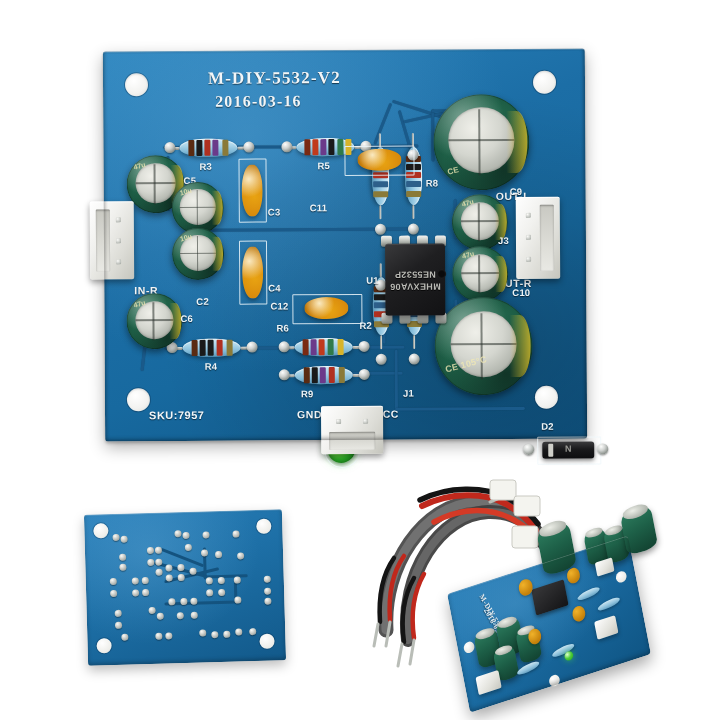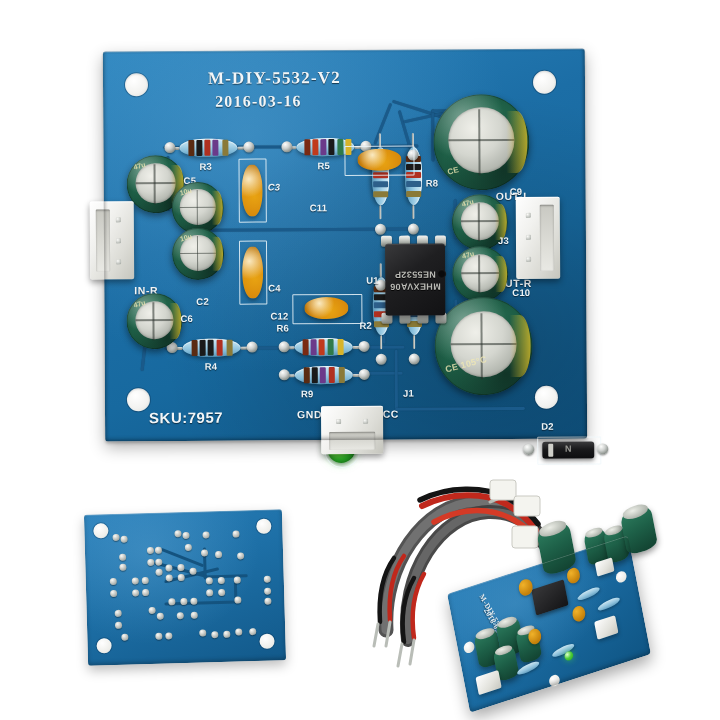--- a/index.html
+++ b/index.html
@@ -25,21 +25,21 @@
     pointer-events:none;
   } 
 
   
   .silk{position:absolute;color:#f2f6f8;text-shadow:0 1px 1px rgba(0,0,0,.55);
         font-family:"Liberation Serif",serif;letter-spacing:.5px;white-space:nowrap;}
   .silk-title{font-size:17px;font-weight:700;letter-spacing:1.2px;}
   .silk-sub{font-size:16px;font-weight:700;letter-spacing:1.2px;}
   .silk-ref{font-size:9.5px;font-weight:700;font-family:"Liberation Sans",sans-serif;
             color:#eef4f7;letter-spacing:.2px;}
-  .silk-sku{font-size:15px;font-weight:700;font-family:"Liberation Sans",sans-serif;}
+  .silk-sku{font-size:11px;font-weight:700;font-family:"Liberation Sans",sans-serif;}
   .silk-port{font-size:10.5px;font-weight:700;font-family:"Liberation Sans",sans-serif;letter-spacing:.6px;}
 
   
   .hole{position:absolute;width:23px;height:23px;border-radius:50%;
         background:radial-gradient(circle at 38% 32%,#ffffff,#f2f2f0 60%,#dcdcd8 100%);
         box-shadow:0 0 0 1px rgba(10,40,70,.35), inset 0 1px 2px rgba(0,0,0,.14);}
 
   
   .outline{position:absolute;border:1.4px solid rgba(240,248,252,.85);border-radius:1px;}
 
@@ -420,29 +420,29 @@
     <div class="mark" style="left:10px;top:62px;font-size:9px;letter-spacing:.3px;">CE 105°C</div>
   </div>
   <div class="silk silk-ref" style="left:408px;top:238px;">C10</div>
 
   <div class="outline" style="left:241px;top:96px;width:68px;height:28px;"></div>
   <div class="fcap" style="left:254px;top:99px;width:44px;height:22px;"></div>
   <div class="silk silk-ref" style="left:206px;top:104px;margin-top:48px;">C11</div>
 
   <div class="outline" style="left:135px;top:108px;width:26px;height:62px;"></div>
   <div class="fcap" style="left:138px;top:114px;width:21px;height:52px;border-radius:46%/50%;"></div>
-  <div class="silk silk-ref" style="left:164px;top:131px;font-style:italic;">C3</div>
+  <div class="silk silk-ref" style="left:164px;top:156px;">C3</div>
 
   <div class="outline" style="left:135px;top:190px;width:26px;height:62px;"></div>
   <div class="fcap" style="left:138px;top:196px;width:21px;height:52px;border-radius:46%/50%;"></div>
   <div class="silk silk-ref" style="left:164px;top:232px;">C4</div>
 
   <div class="outline" style="left:188px;top:244px;width:68px;height:28px;"></div>
   <div class="fcap" style="left:200px;top:247px;width:44px;height:22px;"></div>
-  <div class="silk silk-ref" style="left:166px;top:260px;">C12</div>
+  <div class="silk silk-ref" style="left:166px;top:250px;">C12</div>
 
   <div id="u1">
     <div class="icpin" style="left:-4px;top:-8px;"></div>
     <div class="icpin" style="left:14px;top:-8px;"></div>
     <div class="icpin" style="left:32px;top:-8px;"></div>
     <div class="icpin" style="left:50px;top:-8px;"></div>
     <div class="icpin" style="left:-4px;top:69px;"></div>
     <div class="icpin" style="left:14px;top:69px;"></div>
     <div class="icpin" style="left:32px;top:69px;"></div>
     <div class="icpin" style="left:50px;top:69px;"></div>

